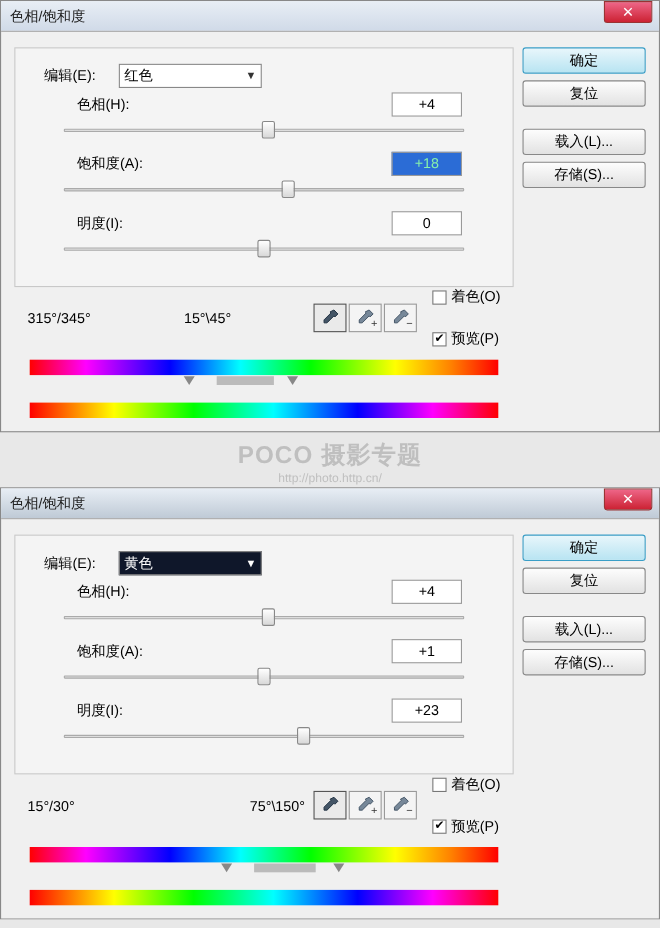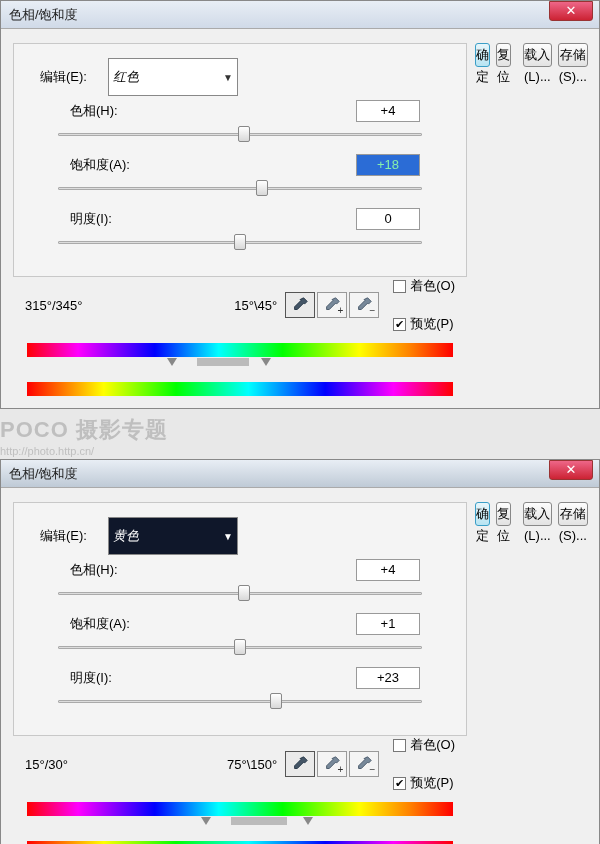--- a/index.html
+++ b/index.html
@@ -13,34 +13,34 @@
   }
   .titlebar.blur { background: linear-gradient(to bottom, #e8eef5, #bfcad6); }
   .close-btn {
     width: 44px; height: 20px; background: linear-gradient(to bottom, #e68, #c23);
     color: #fff; text-align: center; line-height: 18px; font-size: 12px;
     border: 1px solid #933; border-radius: 0 0 3px 3px; margin-right: 6px;
     position: relative; top: -4px;
   }
   .body { padding: 14px 12px 10px 12px; display: flex; gap: 8px; }
   .left { flex: 1; }
-  .right { width: 112px; display: flex; flex-direction: row; gap: 6px; }
+  .right { width: 112px; display: flex; flex-direction: column; gap: 6px; }
 
   .group {
     border: 1px solid #c8c8c8; padding: 10px 14px 14px 14px; position: relative;
     background: #f4f4f4;
   }
 
   .row { display: flex; align-items: center; gap: 8px; margin: 4px 12px; }
   .lbl { width: 90px; text-align: left; padding-left: 30px; }
   .lbl.first { padding-left: 0; width: 60px; }
 
   select, .select {
-    width: 130px; height: 38px; border: 1px solid #888; background: #fff; padding: 0 4px;
-    display:flex; align-items:center; justify-content:space-between;font-style:italic;
+    width: 130px; height: 22px; border: 1px solid #888; background: #fff; padding: 0 4px;
+    display:flex; align-items:center; justify-content:space-between;
   }
   .select.sel { background: #0f172a; color: #fff; }
   .select .arrow { font-size: 10px; color:#333; }
   .select.sel .arrow { color:#fff; }
 
   .numbox {
     width: 64px; height: 22px; border: 1px solid #999; background: #fff;
     text-align: center; line-height: 20px; margin-left: auto; margin-right: 20px;
   }
   .numbox.sel { background: #2b6cd6; color: #86efac; }
@@ -96,21 +96,21 @@
   .range-bar { position:relative; height:18px; margin: 1px 14px 6px 14px; }
   .range-bar .marker {
     position:absolute; top:0; width:0; height:0;
     border-left:5px solid transparent; border-right:5px solid transparent;
     border-top:8px solid #888; transform:translateX(-50%);
   }
   .range-bar .bar {
     position:absolute; top:0; height:8px; background:#bbb;
   }
 
-  .watermark { padding:6px 0 2px 0; color:#999; }
+  .watermark { text-align:center; padding:6px 0 2px 0; color:#999; }
   .watermark .big { font-size:22px; font-weight:bold; letter-spacing:1px; color:#bfbfbf;}
   .watermark .sub { font-size:11px; color:#bfbfbf; }
   .spacer { height:2px; }
 </style>
 </head>
 <body>
 
 <div class="dialog">
   <div class="titlebar">
     <span>色相/饱和度</span>
@@ -152,21 +152,21 @@
           <div class="numbox">0</div>
         </div>
         <div class="slider">
           <div class="track"></div>
             <div class="thumb" style="left:50%"></div>
         </div>
       </div>
 
       <div class="footer-row">
         <span class="deg">315°/345°</span>
-        <span class="deg" style="text-align:right;margin-left:auto">15°\45°</span>
+        <span class="deg" style="text-align:left;margin-left:auto">15°\45°</span>
         <div class="eyedrop-group">
           <div class="eyedrop active">
             <svg viewBox="0 0 20 20">
                 <path d="M14 2l4 4-3 3-1-1-7 7H4v-3l7-7-1-1z" fill="#456" stroke="#234"></path>
               </svg>
           </div>
           <div class="eyedrop">
             <svg viewBox="0 0 20 20">
                 <path d="M14 2l4 4-3 3-1-1-7 7H4v-3l7-7-1-1z" fill="#789" stroke="#456"></path>
               </svg>

